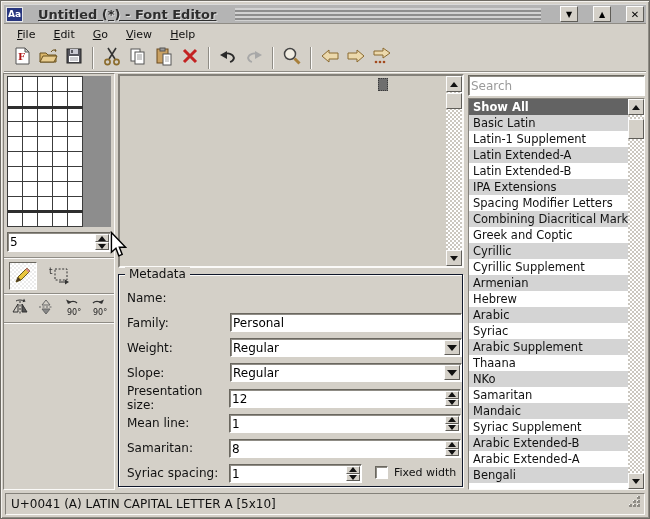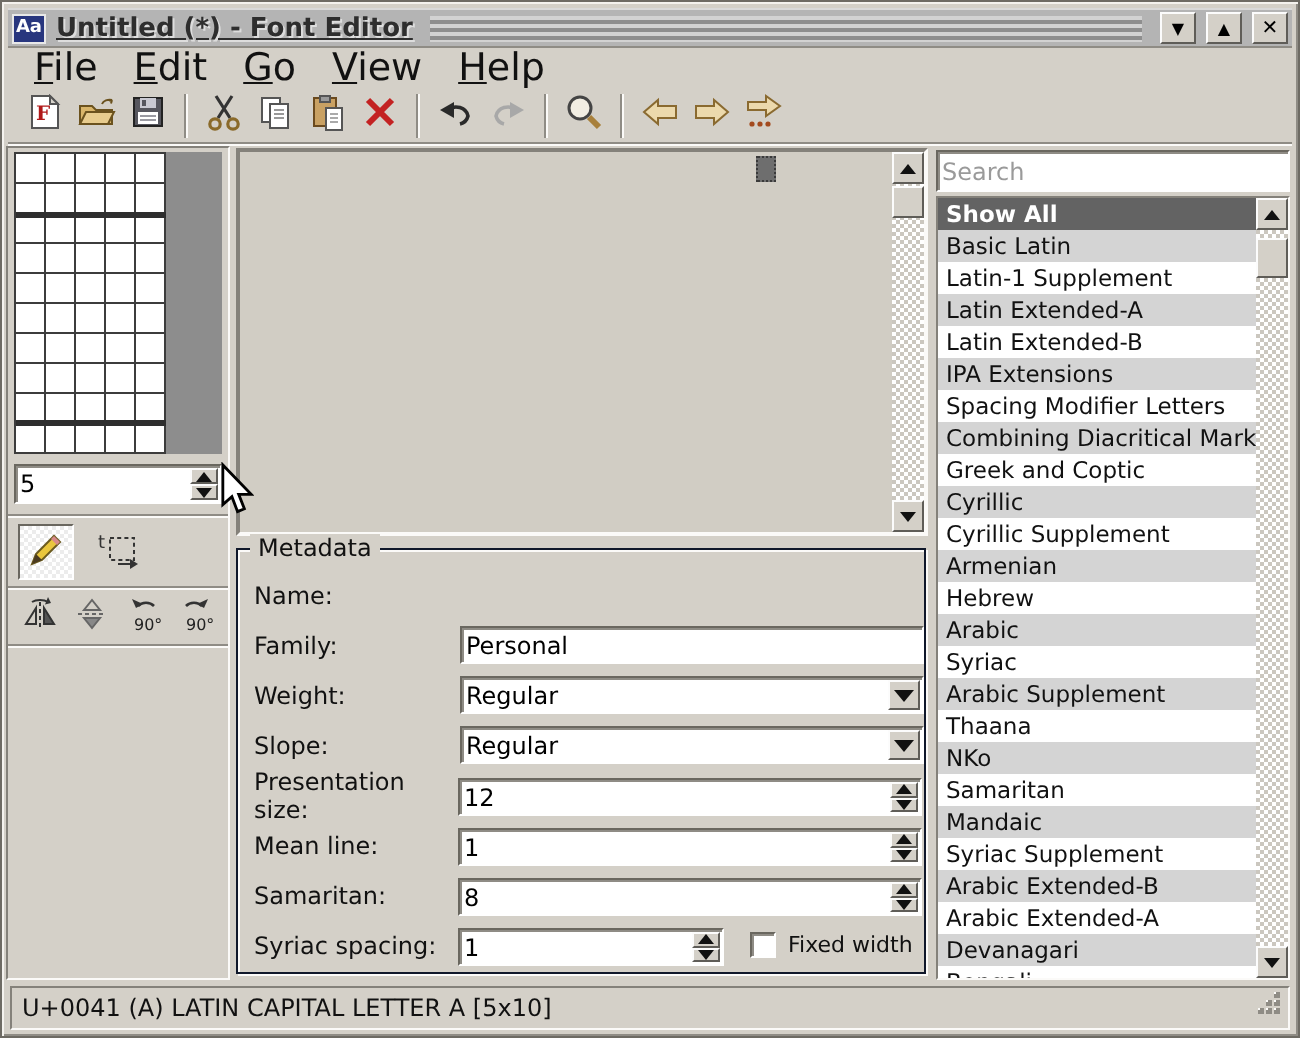--- a/index.html
+++ b/index.html
@@ -9,37 +9,37 @@
   #window{
     position:relative; width:650px; height:519px;
     background:var(--chrome,#d4d0c8);
     border:1px solid #6e6b64;
     box-shadow: inset 1px 1px 0 #f4f2ee, inset -1px -1px 0 #8f8c85;
     overflow:hidden;
   }
 
   
   #titlebar{ position:absolute; left:3px; top:3px; right:3px; height:20px;
-    background:var(--titlebar,#b4b4b4); display:flex; align-items:center; gap:3px;
+    background:var(--titlebar,#b4b4b4); display:flex; align-items:center; gap:13px;
     padding:0 2px; box-shadow: inset 0 -1px 0 #8f8c85, inset 0 1px 0 #d9d9d9; }
   .app-icon{ width:17px; height:15px; background:#28367e; border:1px solid #e8e8e8;
     color:#fff; font-size:9px; font-weight:bold; line-height:13px; text-align:center; }
   .title-text{ font-size:13px; font-weight:bold; color:#2e2e2e; white-space:nowrap;
     text-shadow:1px 1px 0 rgba(255,255,255,.55); padding:0 2px;text-decoration:underline; }
   .title-stripes{ flex:1; height:13px; margin:0 4px;
     background:repeating-linear-gradient(180deg,#d2d2d2 0 2px,#8e8e8e 2px 4px); }
   .tb-btn{ width:18px; height:16px; margin-left:2px; display:flex; align-items:center; justify-content:center;
     background:var(--chrome,#d4d0c8); border:1px solid; border-color:#fcfcfc #5f5d58 #5f5d58 #fcfcfc;
     font-size:8px; font-weight:bold; color:#000; cursor:default; }
   .tb-btn.close{ font-size:10px; }
 
   
   #menubar{ position:absolute; left:3px; top:23px; right:3px; height:20px;
     display:flex; align-items:center; padding-left:4px; background:var(--chrome,#d4d0c8); }
-  .menu-item{ padding:20px 9px; font-size:19px; }
+  .menu-item{ padding:20px 9px; font-size:11px; }
   .menu-item u{ text-decoration:underline; }
 
   
   #toolbar{ position:absolute; left:3px; top:43px; right:3px; height:28px;
     display:flex; align-items:center; padding-left:5px;
     border-bottom:1px solid #8f8c85; box-shadow:0 1px 0 #fbfaf8; }
   .tool-btn{ width:26px; height:25px; display:flex; align-items:center; justify-content:center; }
   .tool-sep{ width:0; height:22px; border-left:1px solid #8f8c85; border-right:1px solid #fbfaf8; margin:0 5px; }
 
   
@@ -494,21 +494,20 @@
         <div class="list-row">Arabic</div>
         <div class="list-row">Syriac</div>
         <div class="list-row">Arabic Supplement</div>
         <div class="list-row">Thaana</div>
         <div class="list-row">NKo</div>
         <div class="list-row">Samaritan</div>
         <div class="list-row">Mandaic</div>
         <div class="list-row">Syriac Supplement</div>
         <div class="list-row">Arabic Extended-B</div>
         <div class="list-row">Arabic Extended-A</div>
-        <div class="list-row">Devanagari</div>
         <div class="list-row">Bengali</div>
       </div>
     <div id="list-scroll">
       <div class="sb-btn up">
           <i class="tri-u"></i>
         </div>
       <div class="sb-thumb" style="top:20px;height:20px"></div>
       <div class="sb-btn down">
           <i class="tri-d"></i>
         </div>

